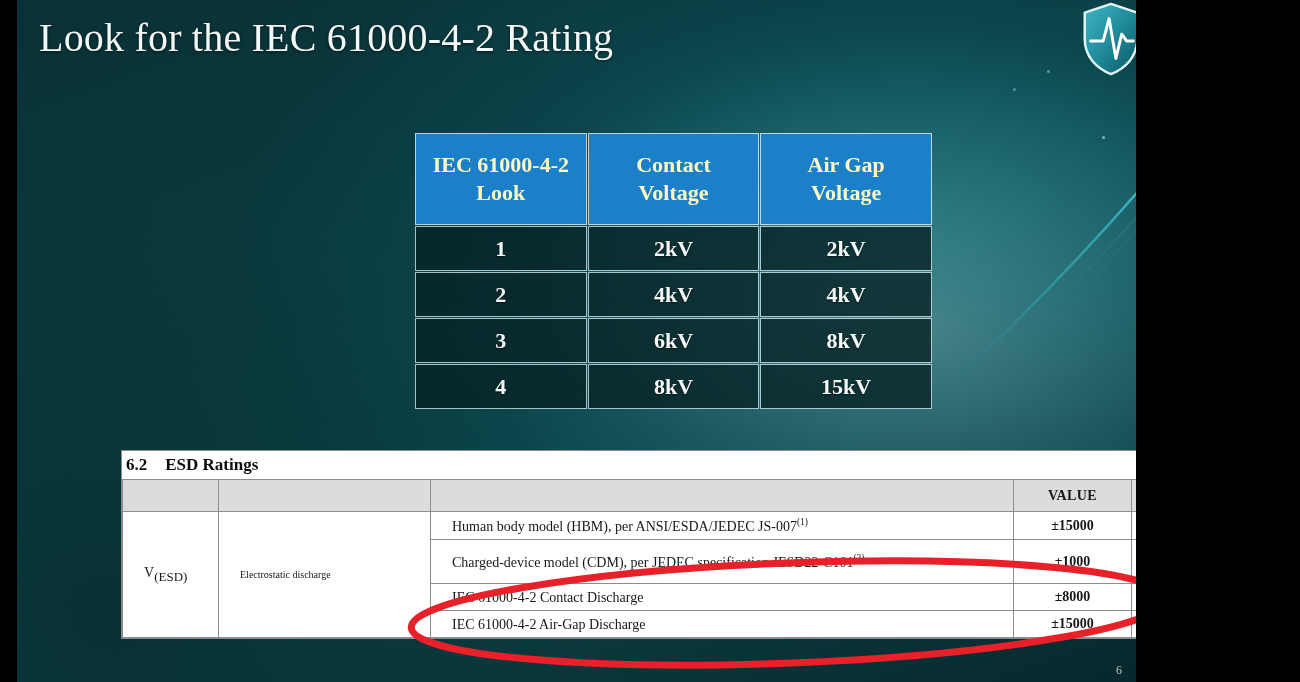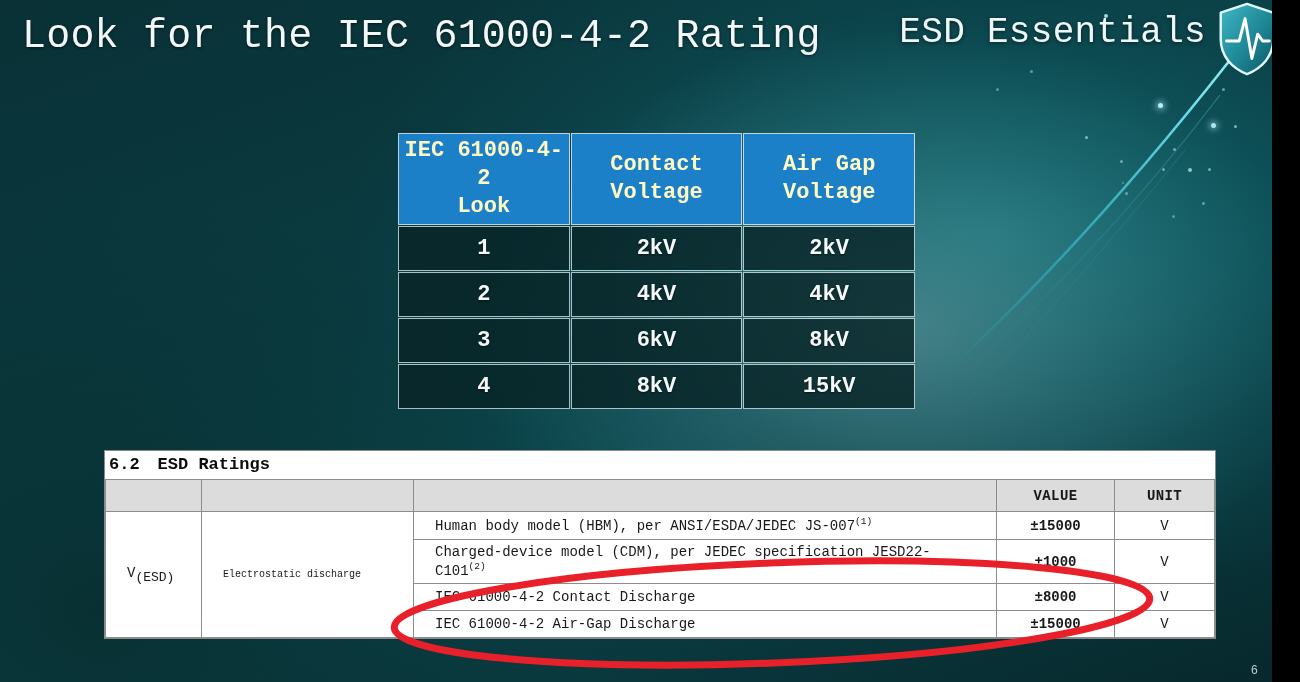--- a/index.html
+++ b/index.html
@@ -2,28 +2,29 @@
 <html><head>
 <meta charset="utf-8">
 <style>
   html, body {
     margin: 0;
     padding: 0;
     background: #000;
   }
   #slide {
     position: relative;
-    width: 1272px;
+    width: 1119px;
     height: 682px;
     overflow: hidden;
-    font-family: Liberation Mono, monospace;
+    font-family: Liberation Serif, serif;
     background:
       radial-gradient(ellipse 900px 520px at 78% 34%, rgba(18,104,112,0.95) 0%, rgba(12,74,82,0.55) 45%, rgba(10,52,58,0) 72%),
       radial-gradient(ellipse 700px 600px at 8% 90%, rgba(8,46,48,0.9) 0%, rgba(9,52,55,0) 70%),
       linear-gradient(160deg, #093136 0%, #0a3b40 38%, #0b454b 60%, #07282c 100%);
+    margin-left: 17px;
   }
 
   
   .swoosh {
     position: absolute;
     left: 0; top: 0;
     width: 1300px; height: 682px;
     pointer-events: none;
   }
   .spark {
@@ -234,21 +235,20 @@
   <div class="spark" style="left:1202px;top:202px;width:3px;height:3px;opacity:.45;"></div>
   <div class="spark" style="left:1172px;top:215px;width:3px;height:3px;opacity:.4;"></div>
   <div class="spark" style="left:1122px;top:182px;width:2px;height:2px;opacity:.35;"></div>
   <div class="spark" style="left:1222px;top:88px;width:3px;height:3px;opacity:.5;"></div>
   <div class="spark" style="left:1030px;top:70px;width:3px;height:3px;opacity:.45;"></div>
   <div class="spark" style="left:996px;top:88px;width:3px;height:3px;opacity:.4;"></div>
   <div class="spark" style="left:1272px;top:46px;width:3px;height:3px;opacity:.5;"></div>
 
   <div class="title">Look for the IEC 61000-4-2 Rating</div>
 
-  <div class="brand">ESD Essentials</div>
   <svg class="brand-logo" viewBox="0 0 62 76">
     <defs>
       <linearGradient id="shieldG" x1="0" y1="0" x2="1" y2="1">
         <stop offset="0%" stop-color="#3fb8c4"></stop>
         <stop offset="55%" stop-color="#1e8796"></stop>
         <stop offset="100%" stop-color="#0d5763"></stop>
       </linearGradient>
     </defs>
     <path d="M31 2 L58 11 L58 38 C58 56 46 68 31 74 C16 68 4 56 4 38 L4 11 Z" fill="url(#shieldG)" stroke="#dff7fb" stroke-width="2.5" stroke-linejoin="round"></path>
     <path d="M10 40 L23 40 L29 17 L36 58 L42 33 L47 40 L54 40" fill="none" stroke="#ffffff" stroke-width="3" stroke-linejoin="round" stroke-linecap="round"></path>

